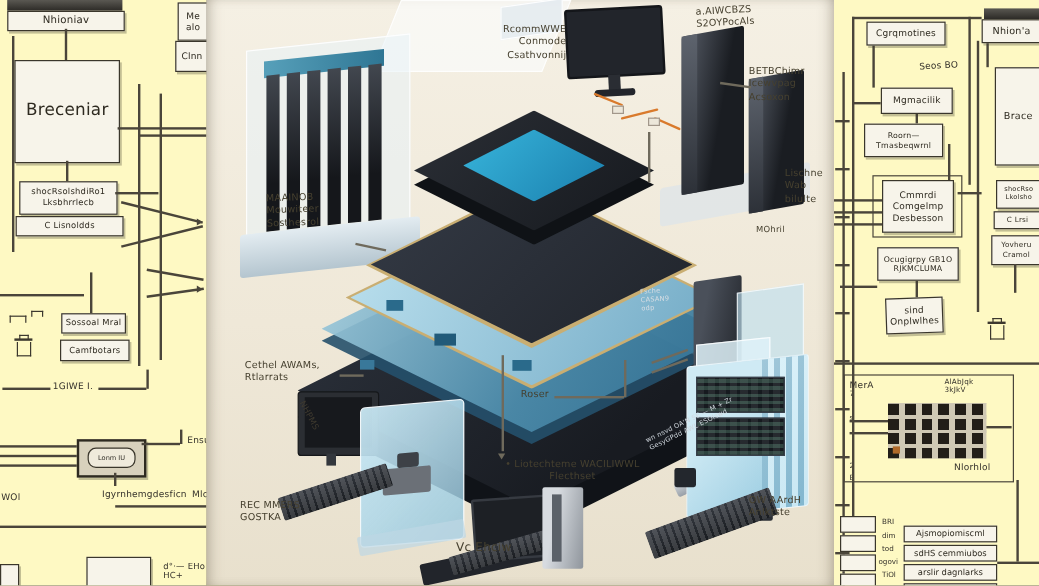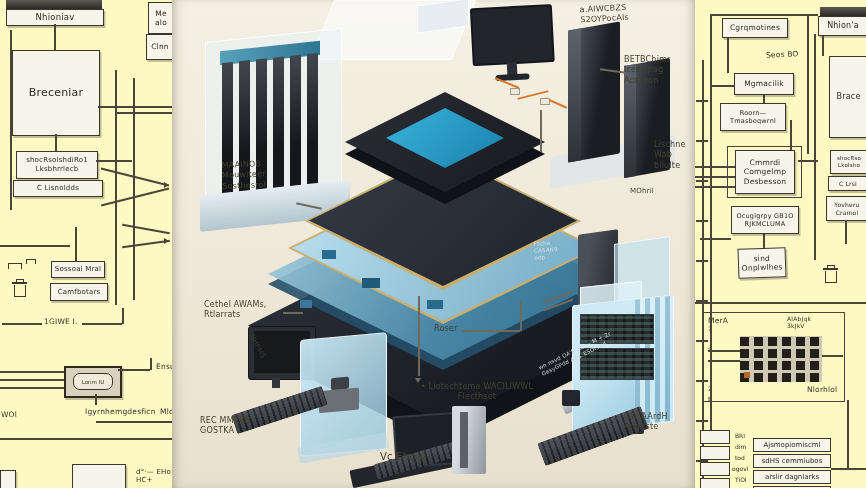--- a/index.html
+++ b/index.html
@@ -55,21 +55,21 @@
 <body>
 
 <div id="stage">
 
   <div class="panel" style="left:0;width:172px;">
     <div class="darkbar" style="left:6px;top:0;width:96px;height:9px;"></div>
     <div class="sbox" style="left:6px;top:9px;width:96px;height:15px;font-size:8.5px;">Nhioniav</div>
     <div class="sbox" style="left:148px;top:2px;width:24px;height:30px;">Me
 alo</div>
     <div class="sbox" style="left:146px;top:34px;width:26px;height:24px;">Clnn</div>
-    <div class="sbox" style="left:12px;top:50px;width:86px;height:84px;font-size:11px;">Breceniar</div>
+    <div class="sbox" style="left:12px;top:50px;width:86px;height:84px;font-size:14px;">Breceniar</div>
     <div class="sbox" style="left:16px;top:151px;width:80px;height:26px;font-size:7px;">shocRsolshdiRo1
 Lksbhrrlecb</div>
     <div class="sbox" style="left:13px;top:180px;width:88px;height:15px;font-size:7px;">C Lisnoldds</div>
     <div class="sbox" style="left:51px;top:261px;width:52px;height:15px;font-size:7px;">Sossoal Mral</div>
     <div class="sbox" style="left:50px;top:283px;width:56px;height:16px;font-size:7px;">Camfbotars</div>
 
     <div class="slabel" style="left:44px;top:317px;">1GIWE I.</div>
 
     <div class="abs" style="left:64px;top:366px;width:54px;height:28px;border:2px solid #2e2a20;background:#d8d1bc;box-shadow:1.5px 2px 0 rgba(60,55,40,.3);">
       <div style="position:absolute;left:7px;top:5px;width:38px;height:15px;border:1.5px solid #3a362b;border-radius:7px;background:#efeadb;display:flex;align-items:center;justify-content:center;">
@@ -225,20 +225,23 @@
     <div class="tri-d" style="left:243px;top:378px;border-top-color:#6f6a5c;"></div>
     <div class="cln" style="left:290px;top:330px;width:58px;height:1.5px;"></div>
     <div class="cln" style="left:348px;top:300px;width:1.5px;height:31px;"></div>
     <div class="cln" style="left:111px;top:312px;width:20px;height:1.5px;"></div>
     <div class="cln" style="left:124px;top:205px;width:26px;height:1.5px;transform:rotate(12deg);"></div>
     <div class="cln" style="left:428px;top:70px;width:26px;height:1.5px;transform:rotate(8deg);"></div>
     <div class="cln" style="left:368px;top:110px;width:1.5px;height:42px;"></div>
     <div class="cln" style="left:370px;top:296px;width:32px;height:1.5px;transform:rotate(-20deg);"></div>
     <div class="cln" style="left:370px;top:304px;width:32px;height:1.5px;transform:rotate(-20deg);"></div>
 
+    <div class="ctr" style="left:236px;top:20px;width:64px;text-align:right;">RcommWWE
+Conmode
+Csathvonnij</div>
     <div class="ctr" style="left:408px;top:4px;transform:rotate(-3deg);">a.AIWCBZS
 S2OYPocAls</div>
     <div class="ctr" style="left:452px;top:55px;">BETBChimr
 lcewvpag
 Acsoxon</div>
     <div class="ctr" style="left:50px;top:160px;transform:rotate(-2deg);">MAAINOB
 Mouwiteer
 Sosthesrol</div>
     <div class="ctr" style="left:482px;top:140px;">Lischne
 Wab
@@ -317,21 +320,21 @@
     <div class="ln" style="left:0px;top:302px;width:171px;height:1.5px;"></div>
     <div class="abs" style="left:8px;top:312px;width:140px;height:88px;border:1.5px solid #4a453a;"></div>
     <div class="slabel" style="left:13px;top:316px;">MerA</div>
     <div class="slabel" style="left:92px;top:315px;font-size:6px;">AlAbJqk
 3kJkV</div>
     <div class="chipgrid" style="left:45px;top:336px;width:82px;height:46px;"></div>
     <div class="abs" style="left:49px;top:372px;width:6px;height:6px;background:#b06a2a;"></div>
     <div class="ln" style="left:13px;top:350px;width:32px;height:1.5px;"></div>
     <div class="ln" style="left:13px;top:360px;width:32px;height:1.5px;"></div>
     <div class="ln" style="left:127px;top:355px;width:21px;height:1.5px;"></div>
-    <div class="slabel" style="left:112px;top:385px;">Nlorhlol</div>
+    <div class="slabel" style="left:100px;top:385px;">Nlorhlol</div>
 
     <div class="abs" style="left:5px;top:430px;width:30px;">
       <div class="listrow"></div>
       <div class="listrow"></div>
       <div class="listrow"></div>
       <div class="listrow"></div>
     </div>
     <div class="tiny" style="left:40px;top:433px;">BRI</div>
     <div class="tiny" style="left:40px;top:444px;">dim</div>
     <div class="tiny" style="left:40px;top:455px;">tod</div>

